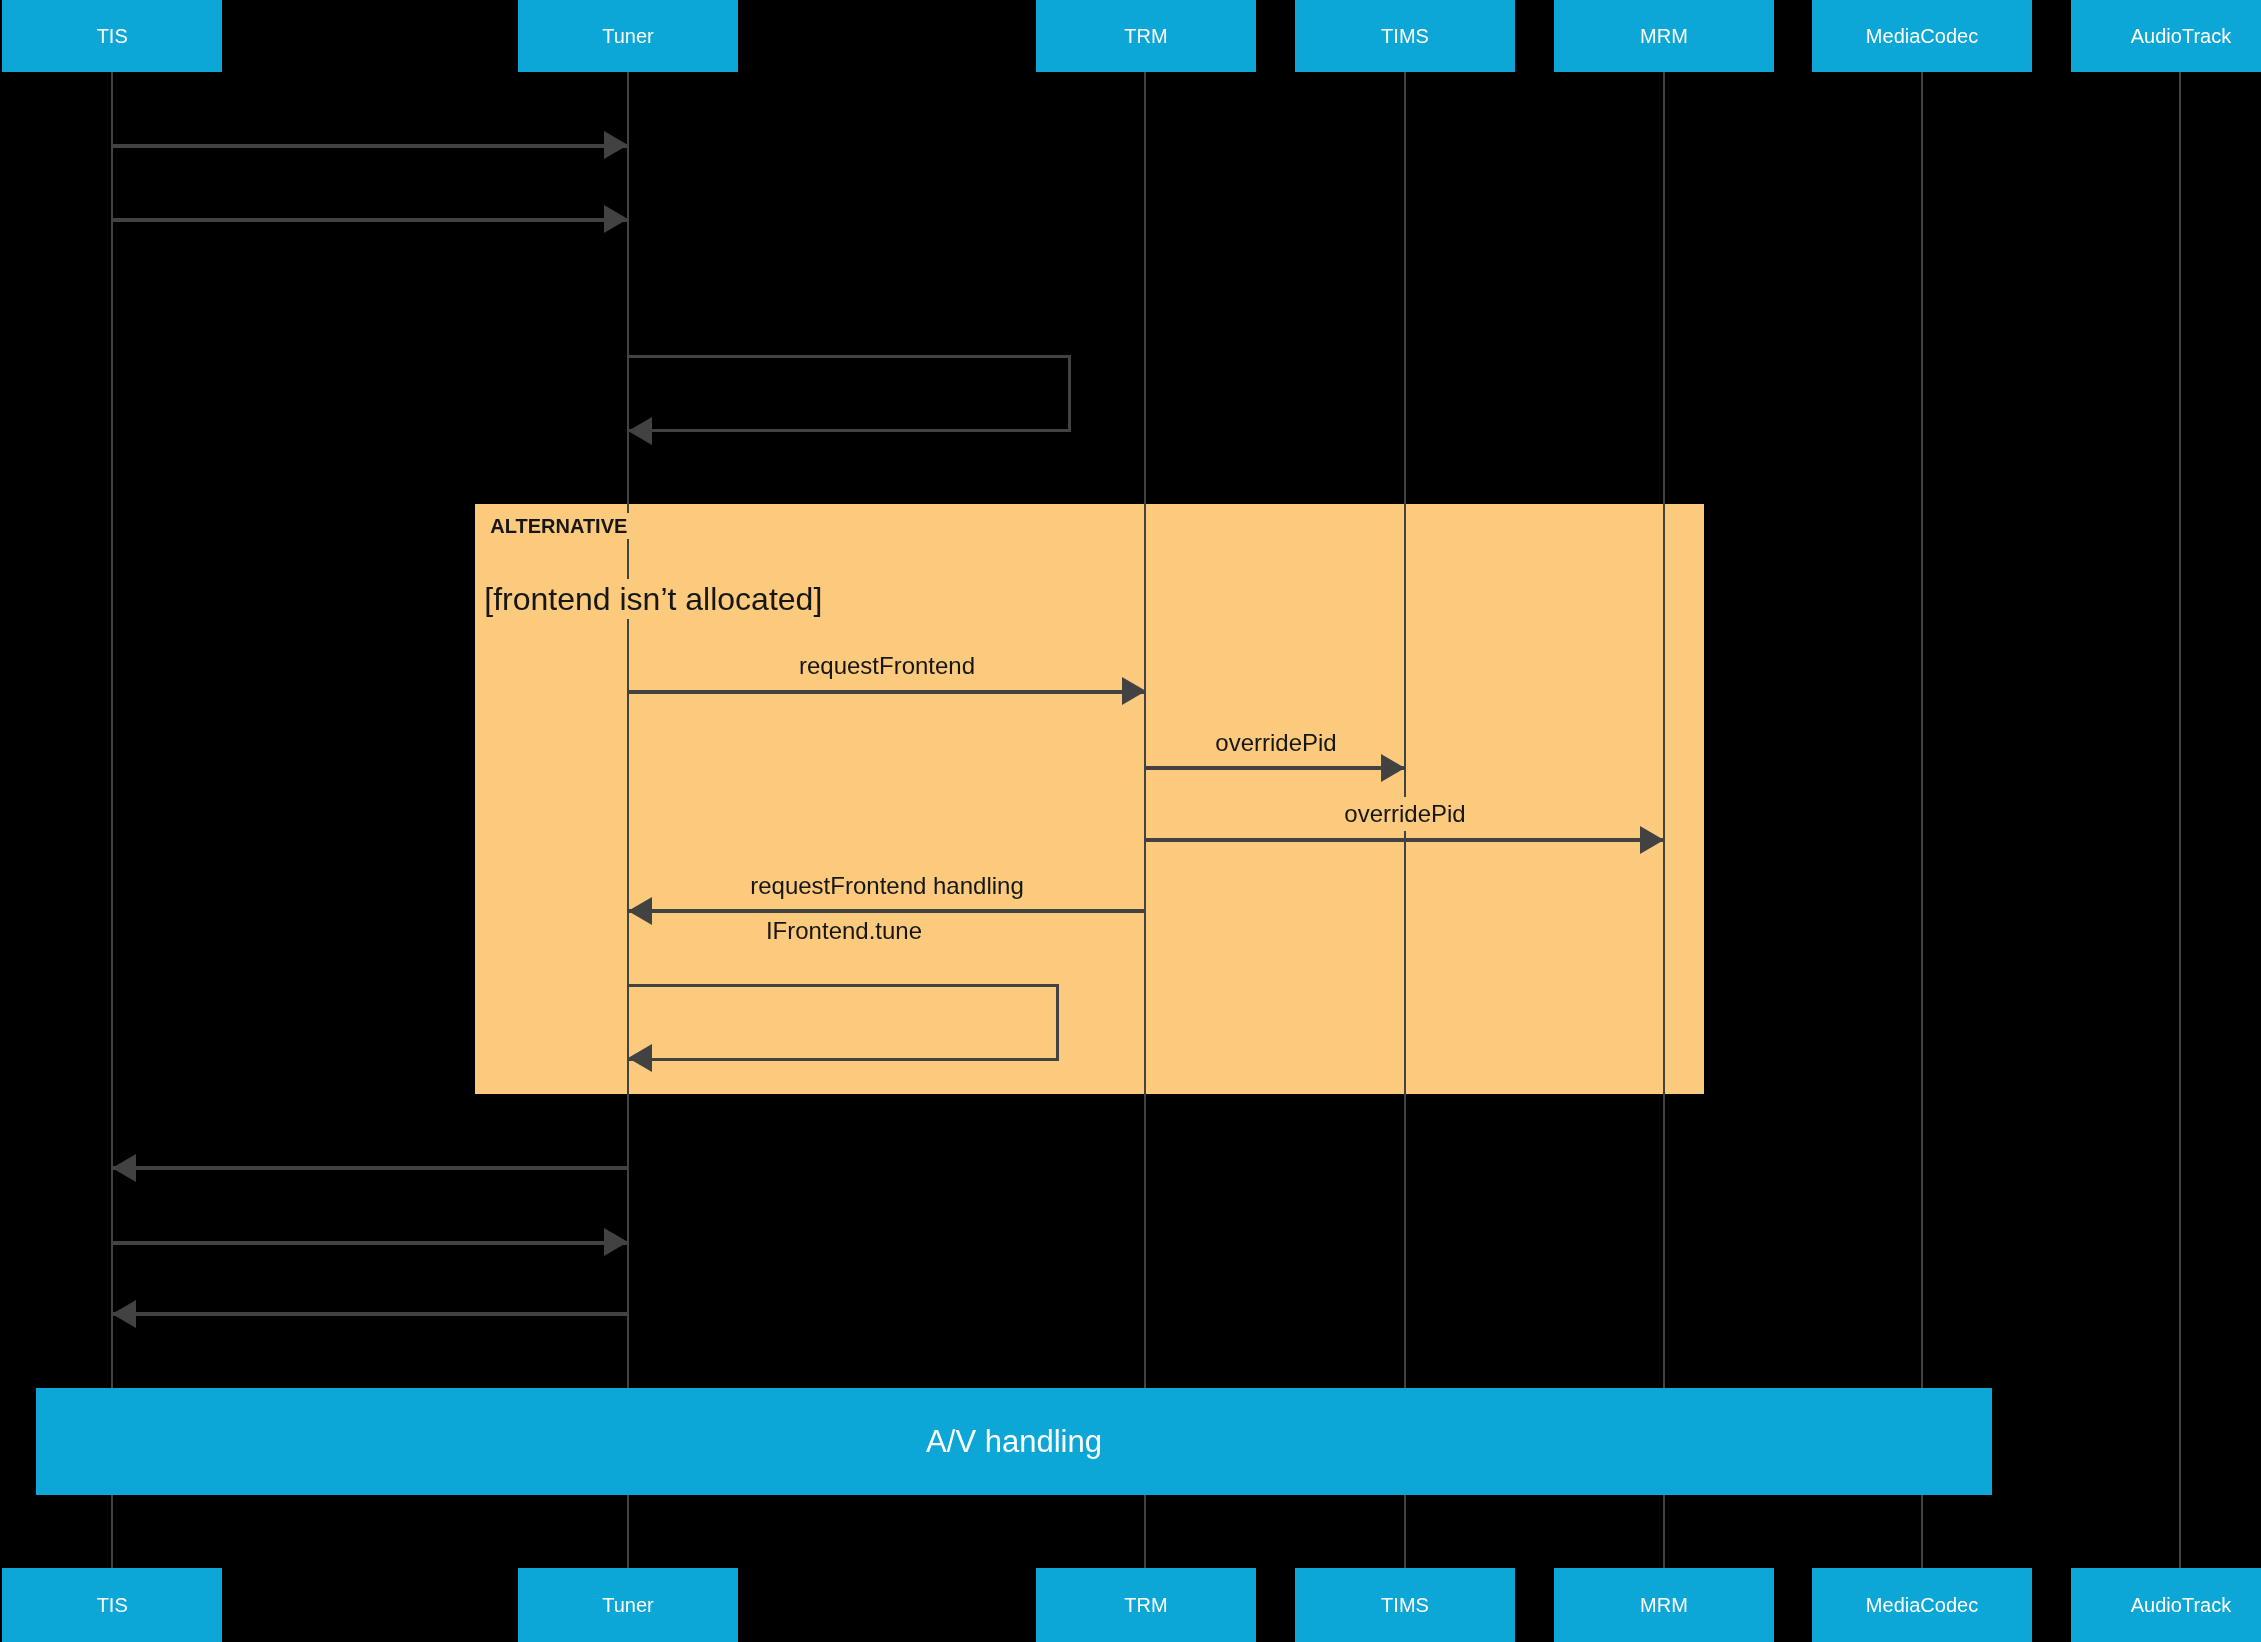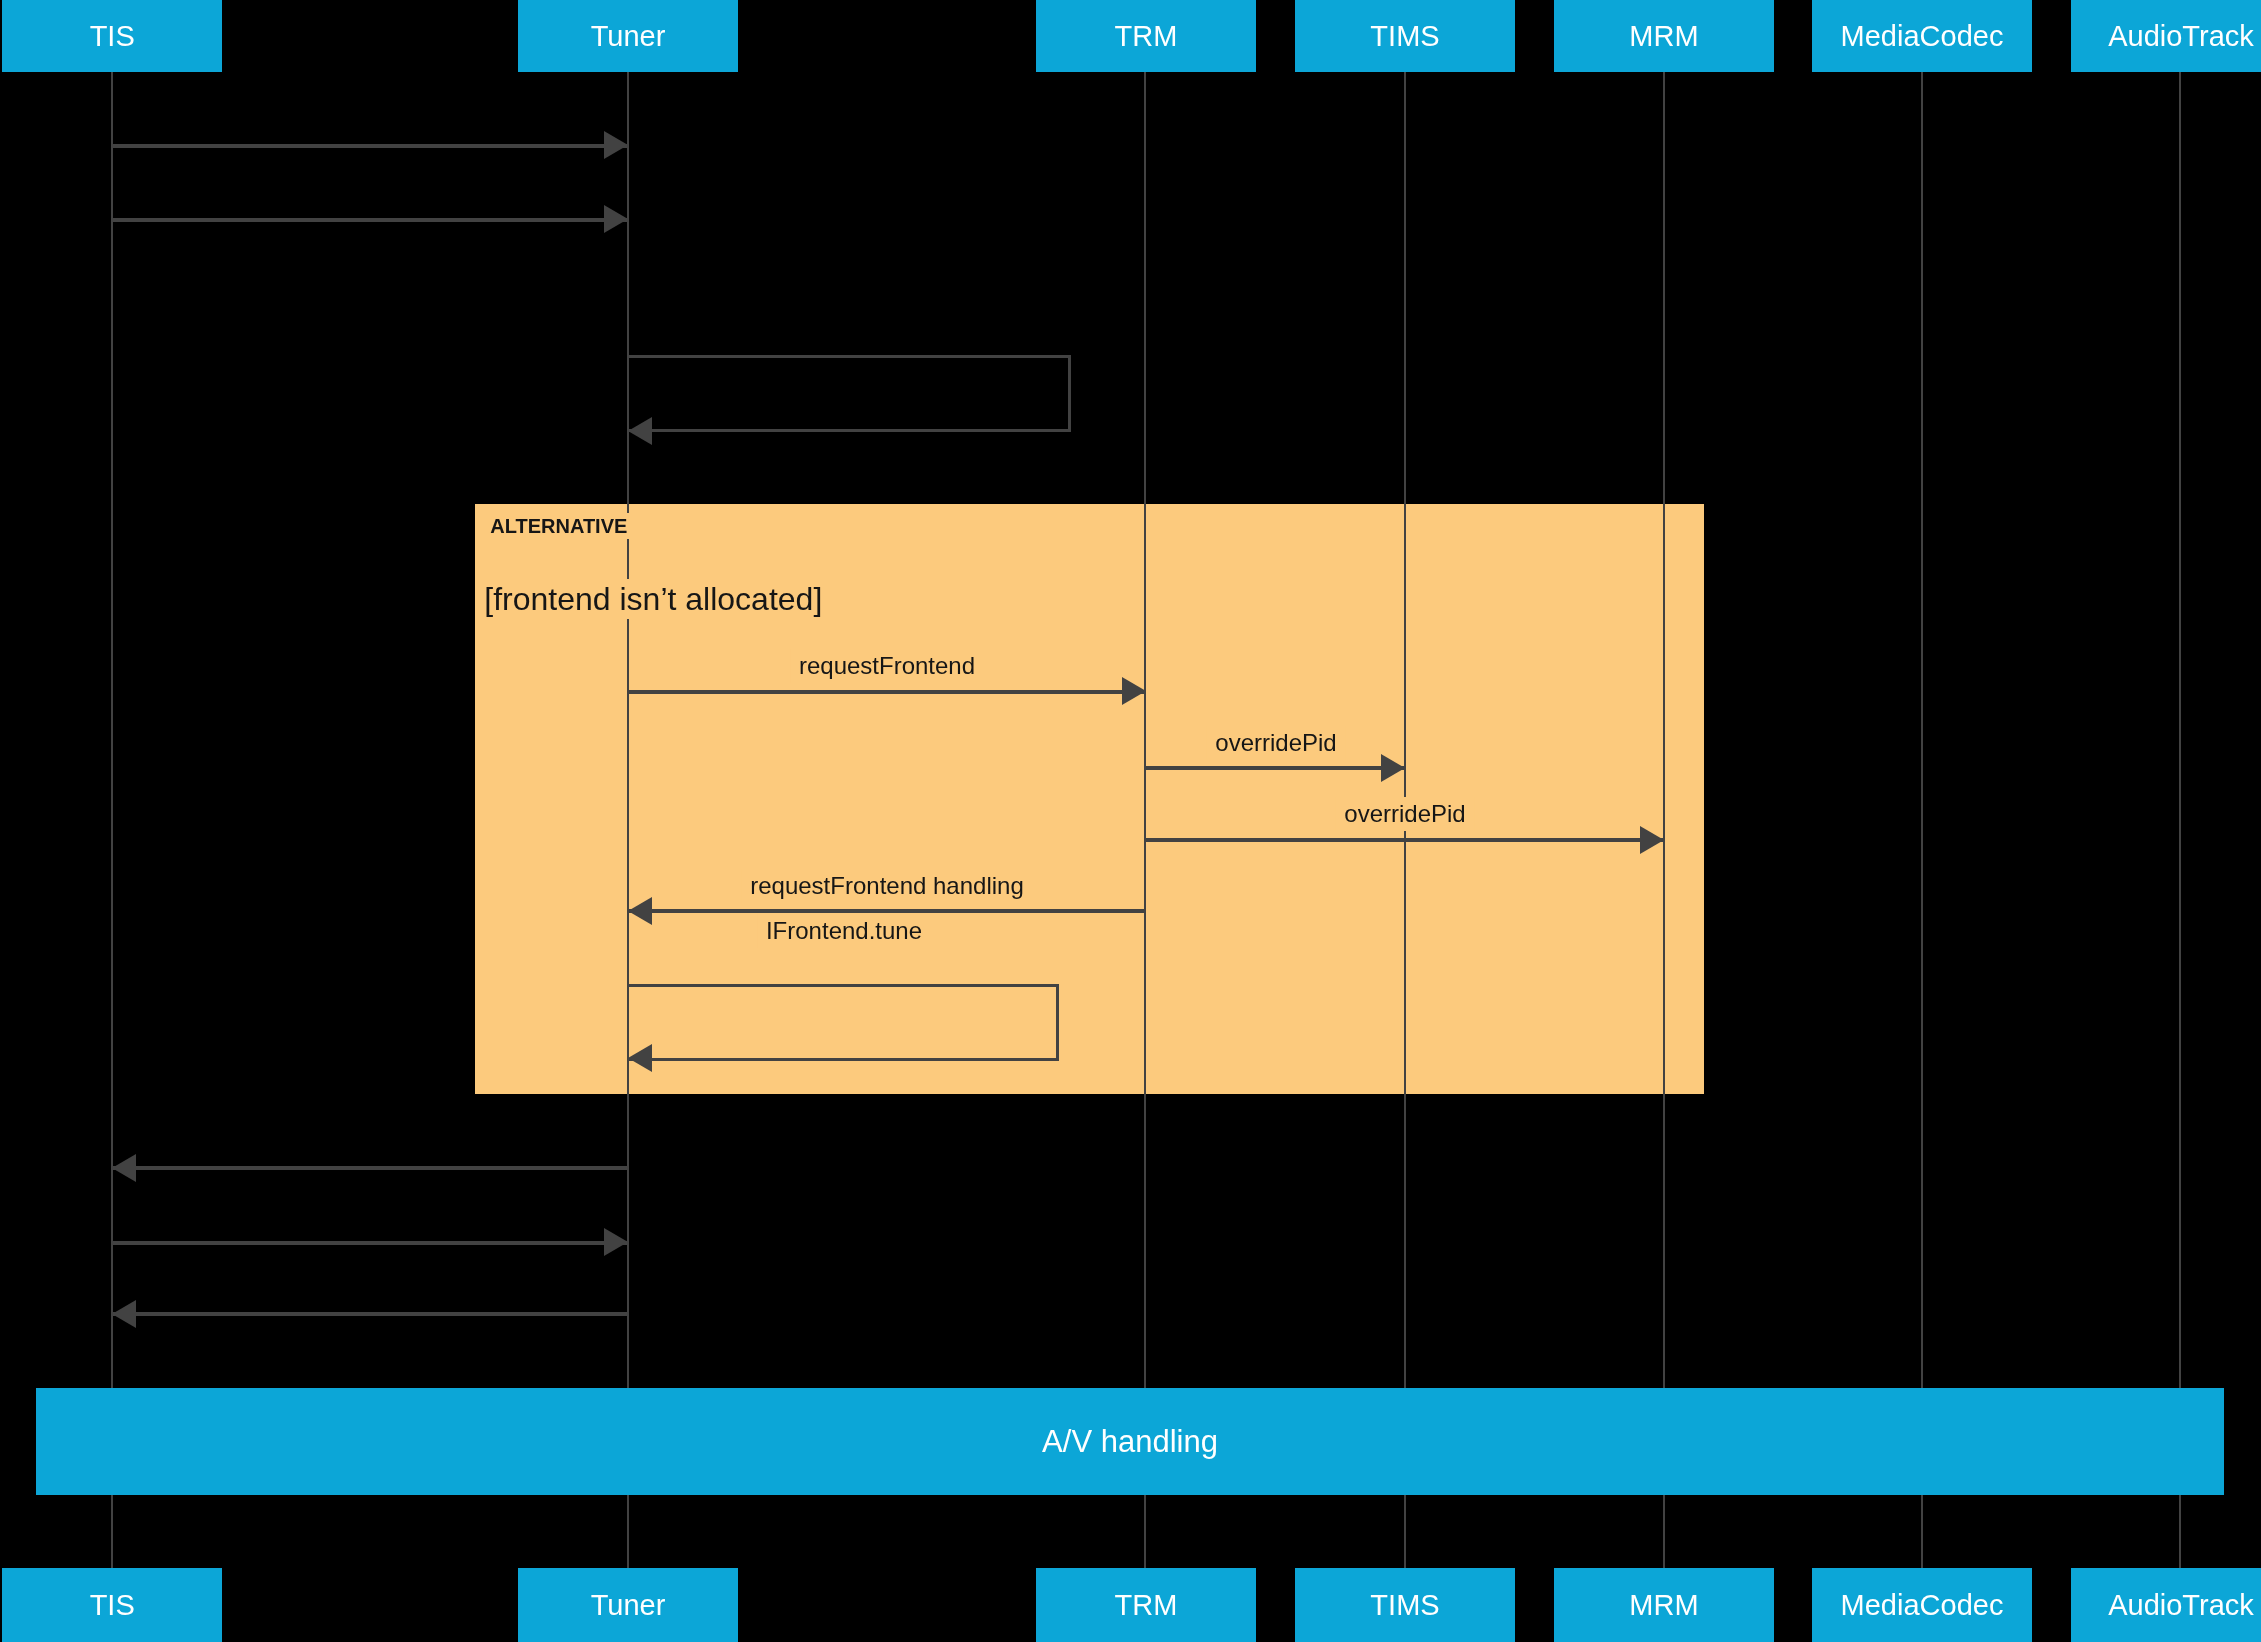--- a/index.html
+++ b/index.html
@@ -38,21 +38,21 @@
   }
   .msg-label.on-alt { background: var(--c-alt); }
   .self-box {
     position: absolute; box-sizing: border-box;
     border: 3.6px solid var(--c-line); border-left: none;
     background: transparent;
   }
   .actor-box {
     position: absolute; background: var(--c-actor); color: var(--c-white);
     display: flex; align-items: center; justify-content: center;
-    font-size: 29px; white-space: nowrap;
+    font-size: 20px; white-space: nowrap;
   }
   .av-bar {
     position: absolute; background: var(--c-actor); color: var(--c-white);
     display: flex; align-items: center; justify-content: center;
     font-size: 31px;
   }
 </style>
 </head>
 <body>
 
@@ -91,21 +91,21 @@
       <div class="self-box" style="left: 628px; top: 984px; width: 431px; height: 77px;"></div>
       <div class="arrowhead left" style="left: 628px; top: 1044px;"></div>
       <div class="msg-label on-alt" style="left: 844px; top: 914px;">IFrontend.tune</div>
       <div class="msg-line" style="left: 112px; top: 1166px; width: 516px;"></div>
       <div class="arrowhead left" style="left: 112px; top: 1154px;"></div>
       <div class="msg-line" style="left: 112px; top: 1241px; width: 516px;"></div>
       <div class="arrowhead right" style="left: 604px; top: 1228px;"></div>
       <div class="msg-line" style="left: 112px; top: 1312px; width: 516px;"></div>
       <div class="arrowhead left" style="left: 112px; top: 1300px;"></div>
     </div>
-  <div id="av-bar" class="av-bar" style="left: 36px; top: 1388px; width: 2188px; height: 107px;">
+  <div id="av-bar" class="av-bar" style="left: 36px; top: 1388px; width: 1956px; height: 107px;">
     <span>A/V handling</span>
   </div>
   <div id="boxes-layer">
       <div class="actor-box" style="left: 2.2px; top: 0px; width: 220px; height: 72px;">TIS</div>
       <div class="actor-box" style="left: 2.2px; top: 1568px; width: 220px; height: 74px;">TIS</div>
       <div class="actor-box" style="left: 518px; top: 0px; width: 220px; height: 72px;">Tuner</div>
       <div class="actor-box" style="left: 518px; top: 1568px; width: 220px; height: 74px;">Tuner</div>
       <div class="actor-box" style="left: 1036px; top: 0px; width: 220px; height: 72px;">TRM</div>
       <div class="actor-box" style="left: 1036px; top: 1568px; width: 220px; height: 74px;">TRM</div>
       <div class="actor-box" style="left: 1295px; top: 0px; width: 220px; height: 72px;">TIMS</div>

